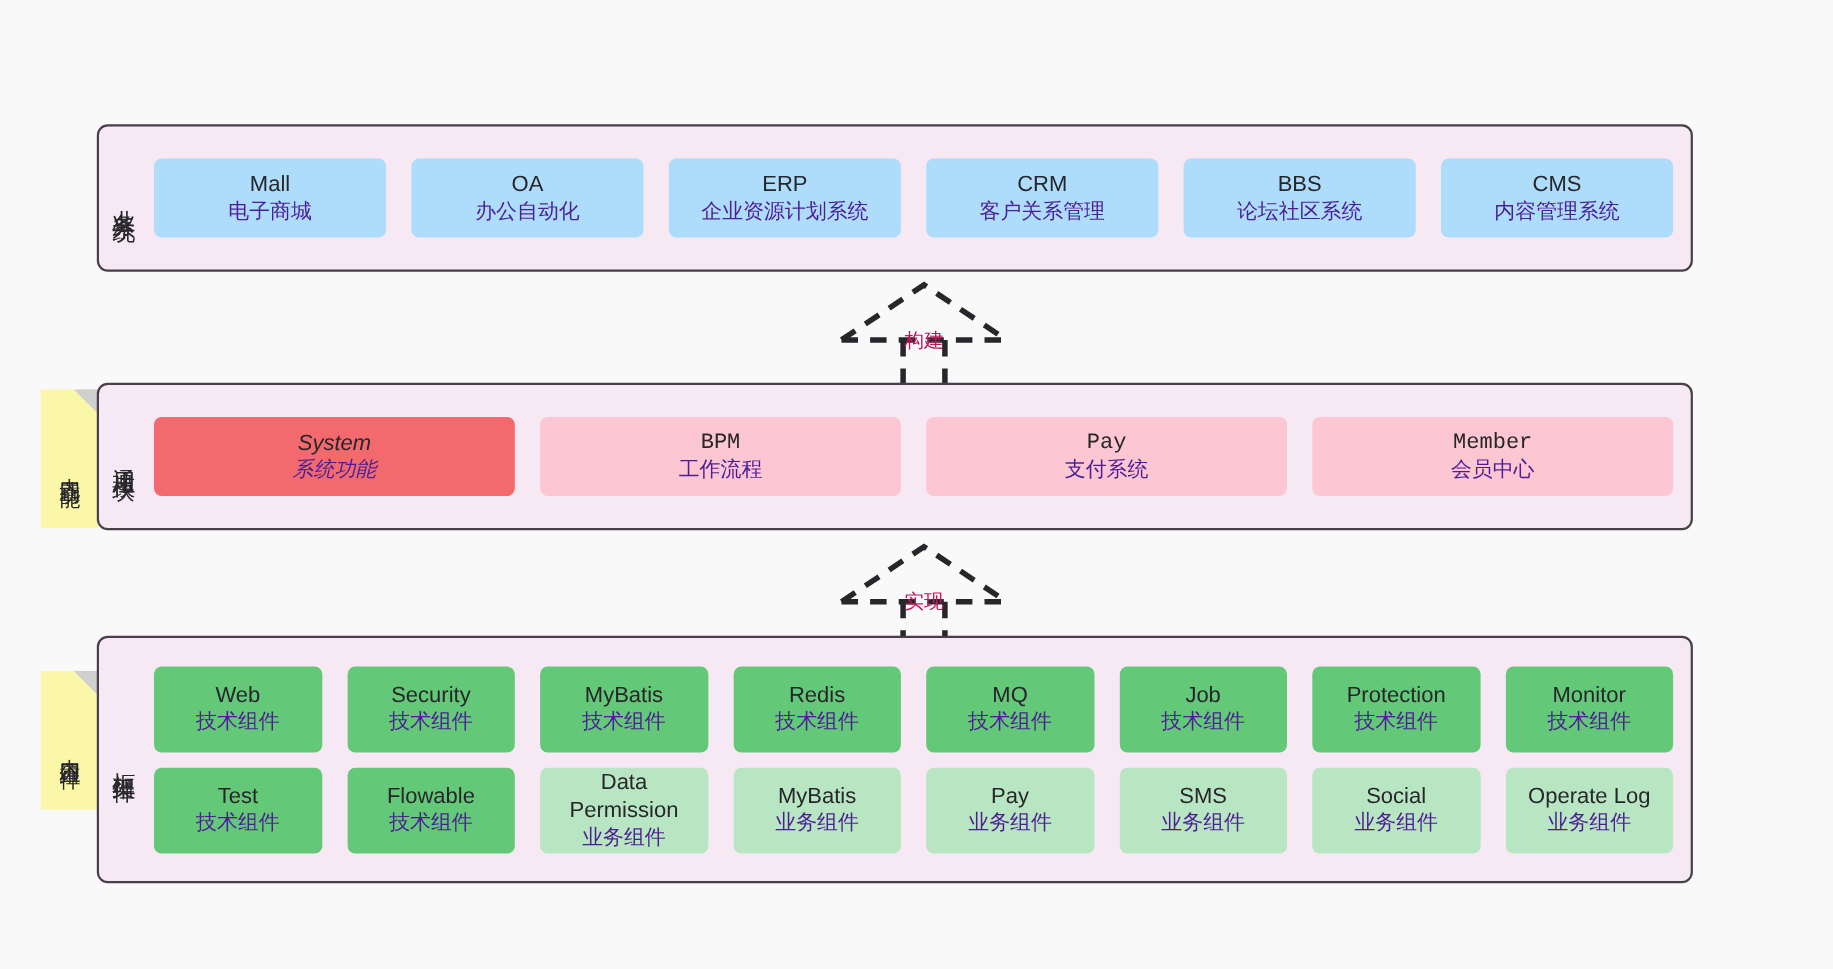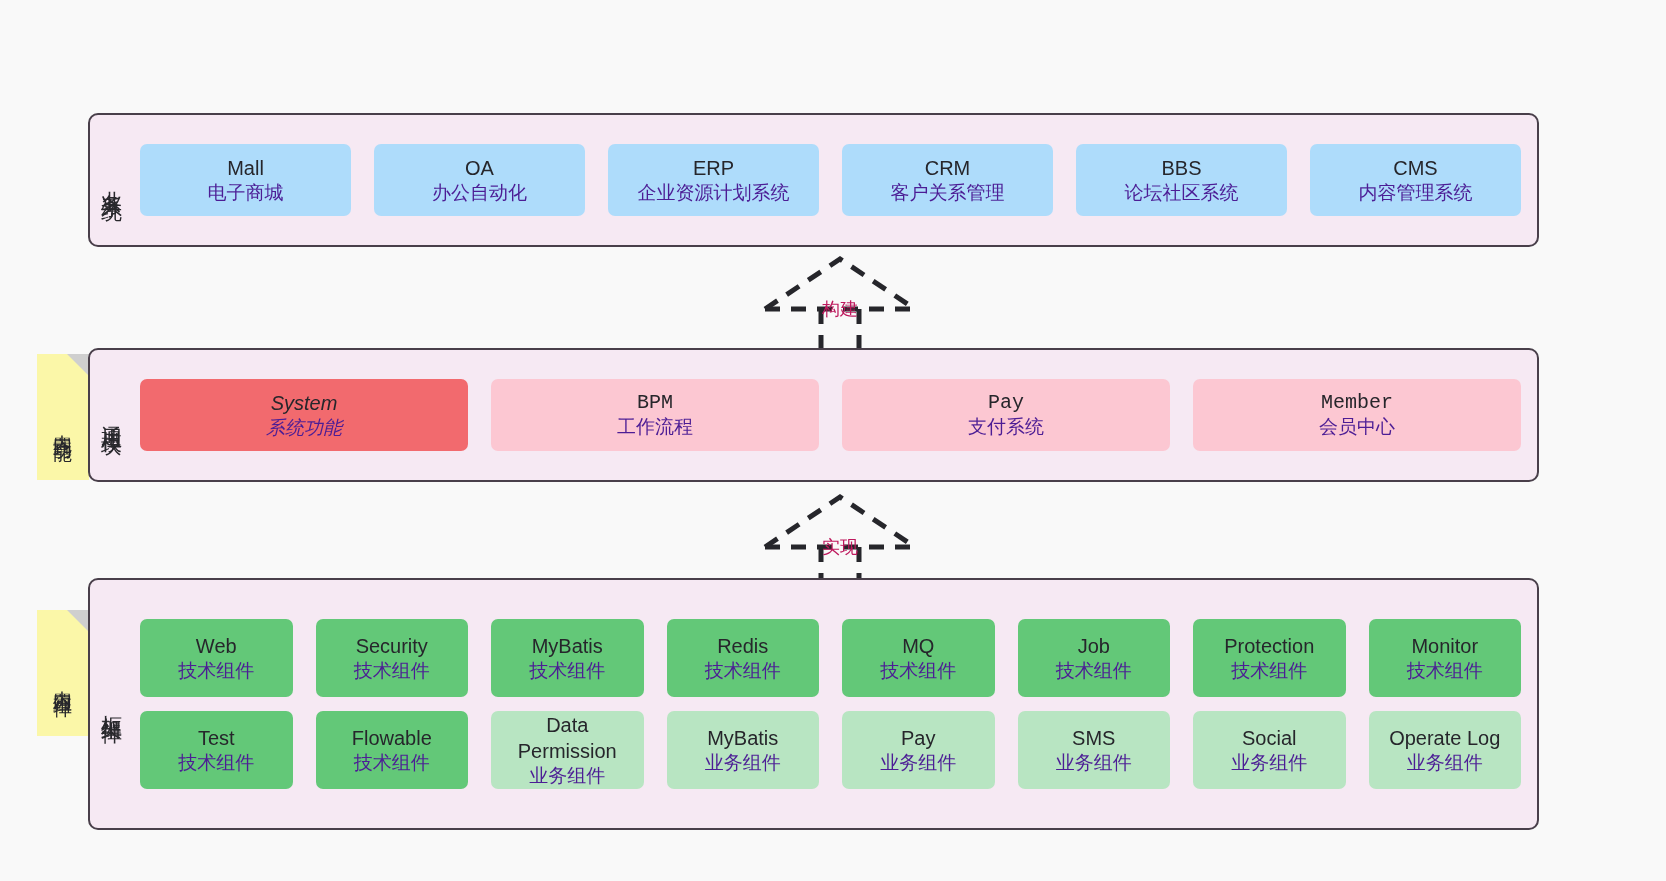--- a/index.html
+++ b/index.html
@@ -83,21 +83,21 @@
   
   .c-blue       { background: #aedcfb; }
   .c-red        { background: #f26a6e; font-style: italic; }
   .c-pink       { background: #fcc7d2; font-family: Liberation Mono, monospace; }
   .c-green      { background: #63c878; }
   .c-lightgreen { background: #b8e5c2; }
 
   
   #layer-business  { left: 88px;  top: 113px; width: 1451px; height: 134px; }
   #layer-common    { left: 88px;  top: 348px; width: 1451px; height: 134px; }
-  #layer-framework { left: 88px;  top: 578px; width: 1451px; height: 252px; }
+  #layer-framework { left: 88px;  top: 578px; width: 1451px; height: 225px; }
 
   #layer-business  .card { height: 72px; }
   #layer-common    .card { height: 72px; }
   #layer-framework .card { height: 78px; }
 
   
   .note {
     position: absolute;
     width: 52px;
     background: #fbf7a8;

